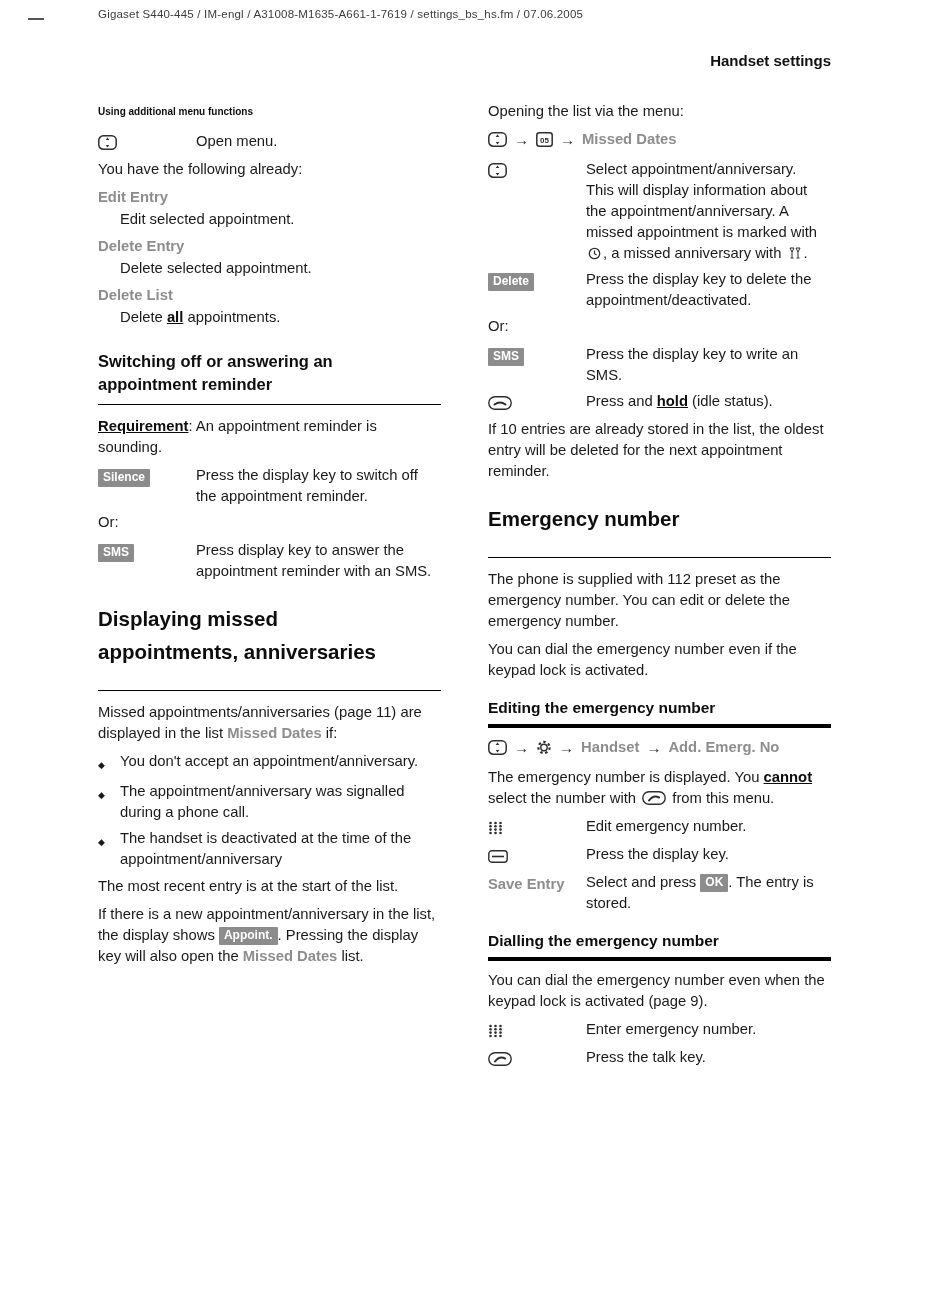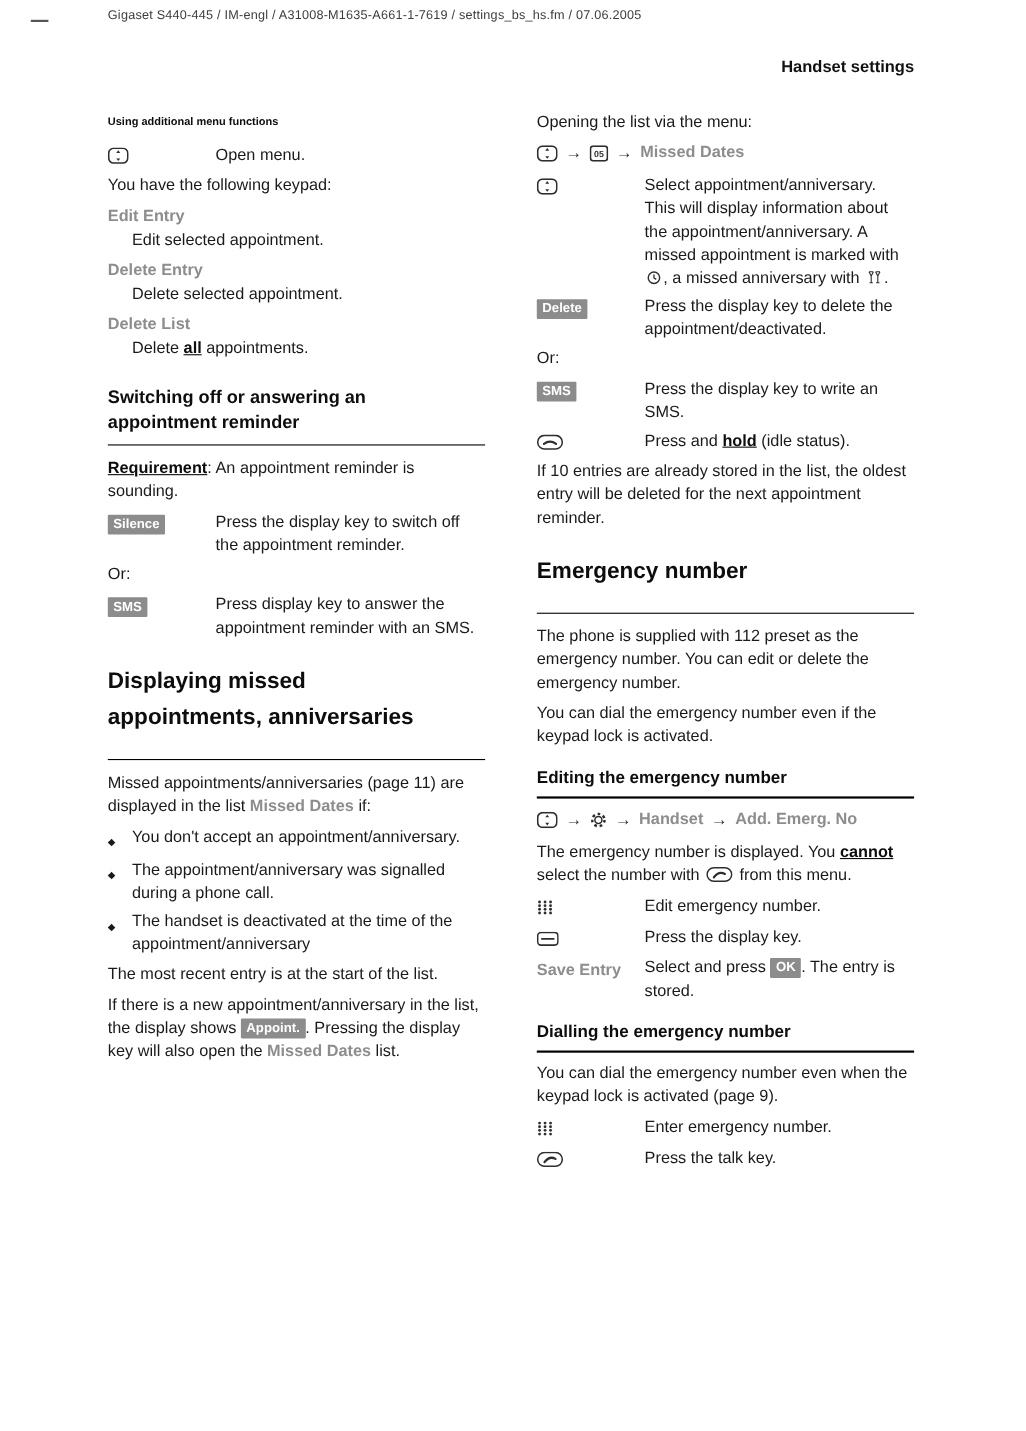--- a/index.html
+++ b/index.html
@@ -19,21 +19,21 @@
   .col-left { left:98px; }
   .col-right { left:488px; }
 
   p.para { margin:0 0 7px; }
   .h3 { font-size:10px; font-weight:bold; margin:0 0 9px; color:#0d0d0d; }
   .sec { font-size:16.5px; line-height:23px; font-weight:bold; padding-bottom:8px;
          border-bottom:1.6px solid #000; margin:22px 0 11px; color:#0d0d0d; }
   .chap { font-size:20.5px; line-height:33px; font-weight:bold; padding-bottom:22px;
           border-bottom:1.6px solid #000; margin:20px 0 11px; color:#0d0d0d; }
   .sub { font-size:15.5px; line-height:21px; font-weight:bold; padding-bottom:6px;
-         border-bottom:2px solid #000000; margin:16px 0 9px; color:#0d0d0d; }
+         border-bottom:4px solid #000000; margin:16px 0 9px; color:#0d0d0d; }
 
   .dl-row { display:flex; margin:0 0 5px; }
   .dl-key { flex:0 0 98px; padding-top:2px; }
   .dl-text { flex:1; }
 
   .glabel { color:#8d8d8d; font-weight:bold; margin:3px 0 1px; }
   .indent { margin:0 0 6px 22px; }
   .gref { color:#8d8d8d; font-weight:bold; }
 
   .badge { display:inline-block; background:#8c8c8c; color:#fff; font-weight:bold;
@@ -69,21 +69,21 @@
       <span class="dl-key">
         <svg class="ic" width="19" height="15" viewBox="0 0 19 15">
             <rect x="0.8" y="0.8" width="17.4" height="13.4" rx="4.5" fill="none" stroke="#2e2e2e" stroke-width="1.5"></rect>
             <path d="M9.5 2.6 L11.3 5 H7.7 Z" fill="#2e2e2e"></path>
             <path d="M9.5 12.4 L7.7 10 H11.3 Z" fill="#2e2e2e"></path>
           </svg>
       </span>
       <span class="dl-text">Open menu.</span>
     </div>
 
-    <p class="para">You have the following keypad:</p>
+    <p class="para">You have the following already:</p>
 
     <div class="glabel">Edit Entry</div>
     <div class="indent">Edit selected appointment.</div>
 
     <div class="glabel">Delete Entry</div>
     <div class="indent">Delete selected appointment.</div>
 
     <div class="glabel">Delete List</div>
     <div class="indent"><span>Delete </span><b>all</b><span> appointments.</span></div>
 

